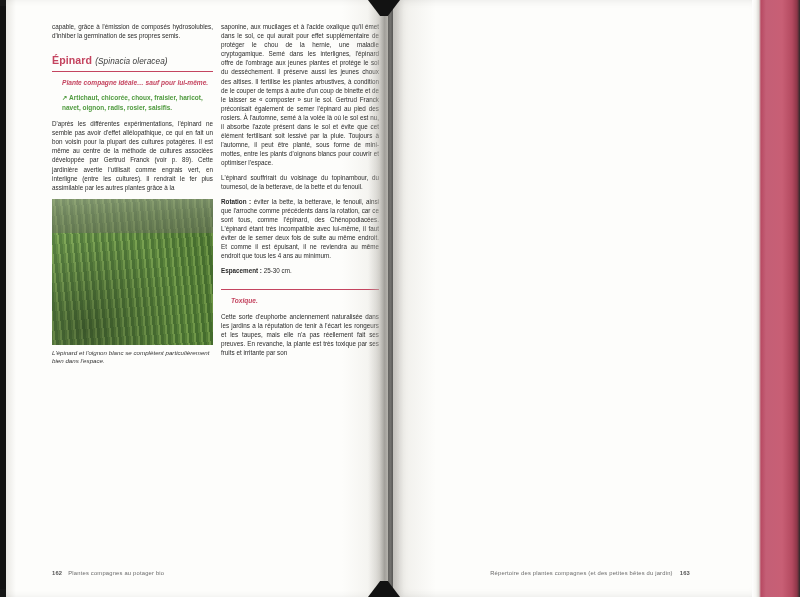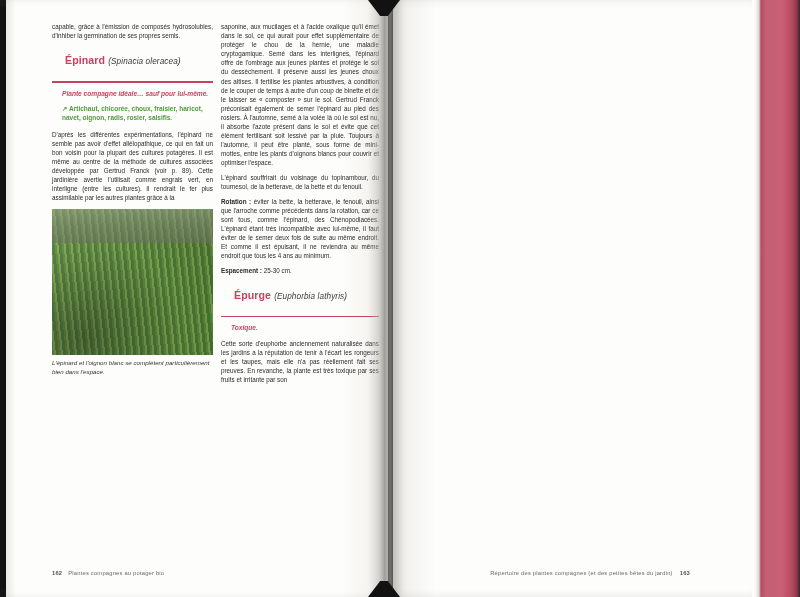--- a/index.html
+++ b/index.html
@@ -42,21 +42,21 @@
        text-align:justify;-webkit-hyphens:auto;hyphens:auto;}
   .c1{left:46px;width:161px;}
   .c2{left:215px;width:158px;}
 
   p{margin:0 0 5.5px 0;}
   p.tight{margin-bottom:0;}
 
   
   .entry{margin:14px 0 0 0;}
   .entry-title{font-size:10.6px;font-weight:bold;color:#c4445f;letter-spacing:.1px;
-    line-height:13px;margin:13px;}
+    line-height:13px;margin:0;}
   .entry-title .latin{font-size:8.2px;font-weight:normal;font-style:italic;color:#3a3a3a;}
   .rule{height:1.4px;background:#c4445f;margin:2.5px 0 6px 0;}
 
   .tagline{color:#c4445f;font-style:italic;font-weight:bold;font-size:6.6px;
     line-height:9.4px;margin:0 0 6px 10px;text-align:left;}
 
   .companions{color:#4f9a3e;font-weight:bold;font-size:6.5px;line-height:9.3px;
     margin:0 0 7px 10px;text-align:left;}
   .arrow{color:#4f9a3e;font-weight:bold;display:inline-block;transform:rotate(-2deg);}
 
@@ -124,24 +124,20 @@
     <div class="col c2">
 
       <p>saponine, aux mucilages et à l'acide oxalique qu'il émet dans le sol, ce qui aurait pour effet supplémentaire de protéger le chou de la hernie, une maladie cryptogamique. Semé dans les interlignes, l'épinard offre de l'ombrage aux jeunes plantes et protège le sol du dessèchement. Il préserve aussi les jeunes choux des altises. Il fertilise les plantes arbustives, à condition de le couper de temps à autre d'un coup de binette et de le laisser se « composter » sur le sol. Gertrud Franck préconisait également de semer l'épinard au pied des rosiers. À l'automne, semé à la volée là où le sol est nu, il absorbe l'azote présent dans le sol et évite que cet élément fertilisant soit lessivé par la pluie. Toujours à l'automne, il peut être planté, sous forme de mini-mottes, entre les plants d'oignons blancs pour couvrir et optimiser l'espace.</p>
       <p>L'épinard souffrirait du voisinage du topinambour, du tournesol, de la betterave, de la bette et du fenouil.</p>
 
       <p><span class="lead">Rotation :</span><span> éviter la bette, la betterave, le fenouil, ainsi que l'arroche comme précédents dans la rotation, car ce sont tous, comme l'épinard, des Chénopodiacées. L'épinard étant très incompatible avec lui-même, il faut éviter de le semer deux fois de suite au même endroit. Et comme il est épuisant, il ne reviendra au même endroit que tous les 4 ans au minimum.</span></p>
 
       <p><span class="lead">Espacement :</span><span> 25-30 cm.</span></p>
 
       <div class="entry">
-        <div class="entry-title">
-          <span>Épurge</span>
-          <span class="latin">(Euphorbia lathyris)</span>
-        </div>
         <div class="rule"></div>
         <div class="tagline">Toxique.</div>
         <p class="tight">Cette sorte d'euphorbe anciennement naturalisée dans les jardins a la réputation de tenir à l'écart les rongeurs et les taupes, mais elle n'a pas réellement fait ses preuves. En revanche, la plante est très toxique par ses fruits et irritante par son</p>
       </div>
     </div>
 
     <div class="folio folio-left">
       <span class="num">162</span><span>Plantes compagnes au potager bio</span>
     </div>
   </div>

